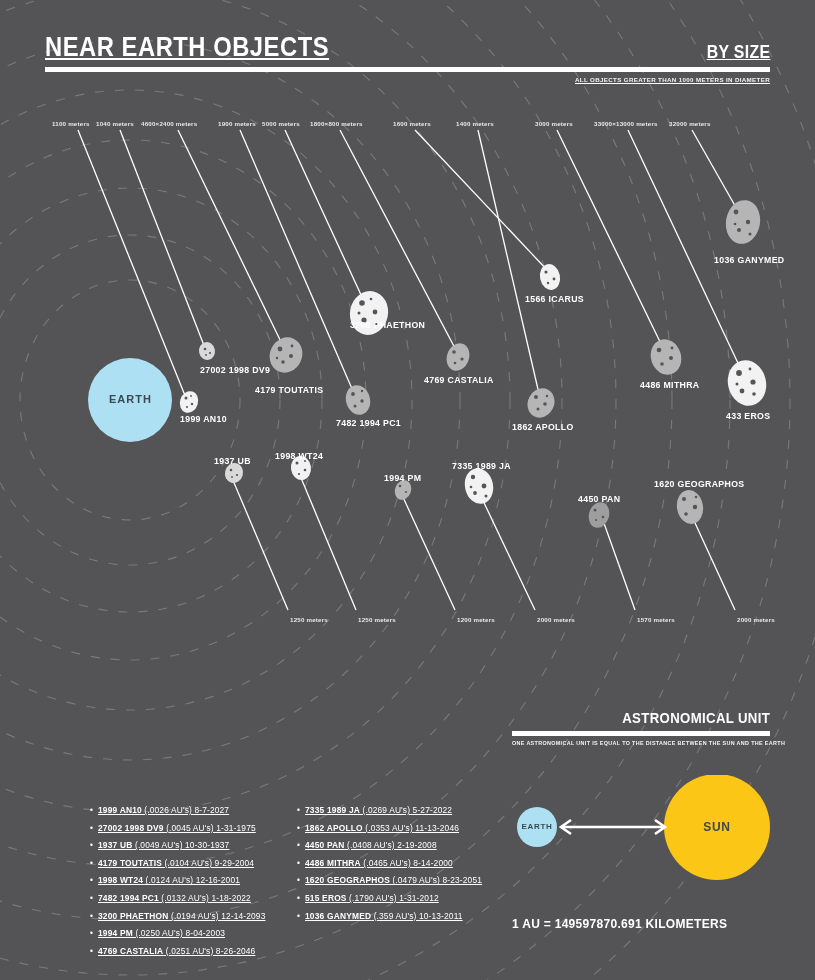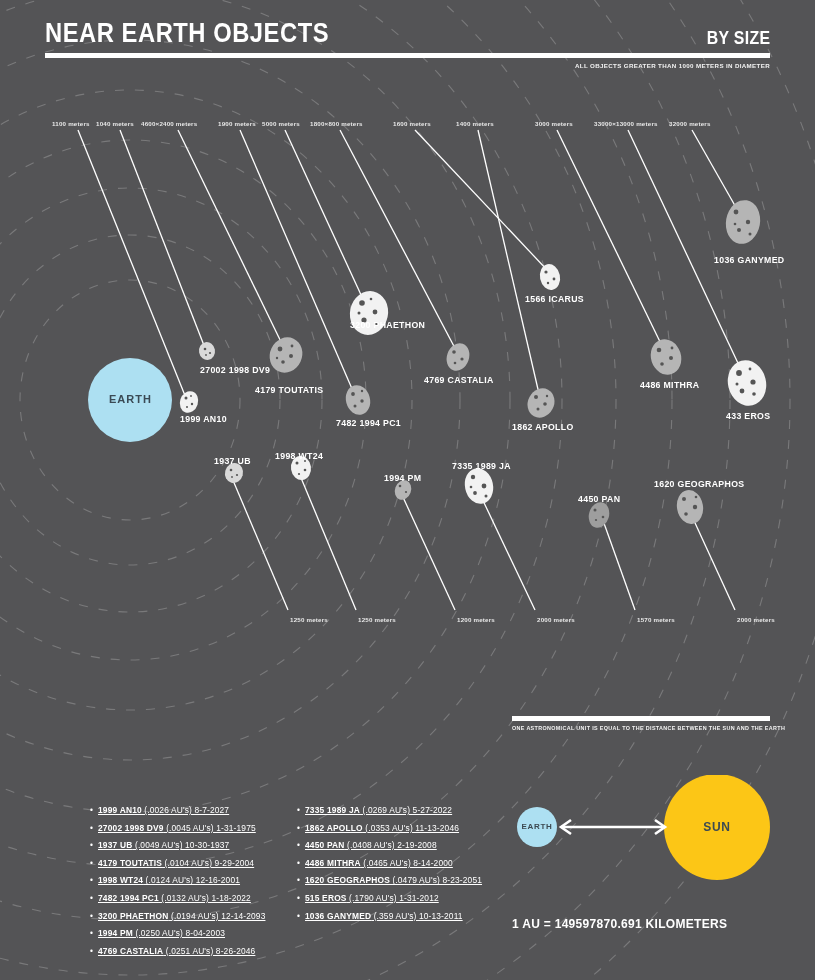--- a/index.html
+++ b/index.html
@@ -80,21 +80,21 @@
       <ellipse cx="130" cy="400" rx="380" ry="412"></ellipse>
       <ellipse cx="130" cy="400" rx="432" ry="466"></ellipse>
       <ellipse cx="130" cy="400" rx="486" ry="520"></ellipse>
       <ellipse cx="130" cy="400" rx="542" ry="575"></ellipse>
       <ellipse cx="130" cy="400" rx="600" ry="632"></ellipse>
       <ellipse cx="130" cy="400" rx="660" ry="690"></ellipse>
       <ellipse cx="130" cy="400" rx="722" ry="750"></ellipse>
     </g>
   </svg>
 
-  <div class="hdr" style="top:20px;">
+  <div class="hdr" style="top:34px;text-decoration:underline;">
     <div class="hdr-row">
       <div class="hdr-title">NEAR EARTH OBJECTS</div>
       <div class="hdr-sub">BY SIZE</div>
     </div>
     <div class="hdr-rule"></div>
     <div class="hdr-note">ALL OBJECTS GREATER THAN 1000 METERS IN DIAMETER</div>
   </div>
 
   <svg style="position:absolute;left:0;top:0;" width="815" height="700" xmlns="http://www.w3.org/2000/svg">
     <defs>
@@ -298,20 +298,23 @@
       <div class="neo-name" style="left: 214px; top: 456px;">1937 UB</div>
       <div class="neo-name" style="left: 275px; top: 451px;">1998 WT24</div>
       <div class="neo-name" style="left: 384px; top: 473px;">1994 PM</div>
       <div class="neo-name" style="left: 452px; top: 461px;">7335 1989 JA</div>
       <div class="neo-name" style="left: 578px; top: 494px;">4450 PAN</div>
       <div class="neo-name" style="left: 654px; top: 479px;">1620 GEOGRAPHOS</div>
     </div>
 
 
   <div class="hdr" style="top:710px;left:512px;width:258px;right:auto;">
+    <div class="hdr-row" style="justify-content:flex-end;">
+      <div class="hdr-sub" style="font-size:15px;">ASTRONOMICAL UNIT</div>
+    </div>
     <div class="hdr-rule"></div>
     <div class="hdr-note" style="font-size:5.4px;">ONE ASTRONOMICAL UNIT IS EQUAL TO THE DISTANCE BETWEEN THE SUN AND THE EARTH</div>
   </div>
 
   <div class="list-col" id="list-left" style="left:90px;top:802px;">
       <div class="list-item"><span class="bullet">•</span><span class="nm">1999 AN10</span><span> (.0026 AU's) 8-7-2027</span></div>
       <div class="list-item"><span class="bullet">•</span><span class="nm">27002 1998 DV9</span><span> (.0045 AU's) 1-31-1975</span></div>
       <div class="list-item"><span class="bullet">•</span><span class="nm">1937 UB</span><span> (.0049 AU's) 10-30-1937</span></div>
       <div class="list-item"><span class="bullet">•</span><span class="nm">4179 TOUTATIS</span><span> (.0104 AU's) 9-29-2004</span></div>
       <div class="list-item"><span class="bullet">•</span><span class="nm">1998 WT24</span><span> (.0124 AU's) 12-16-2001</span></div>

